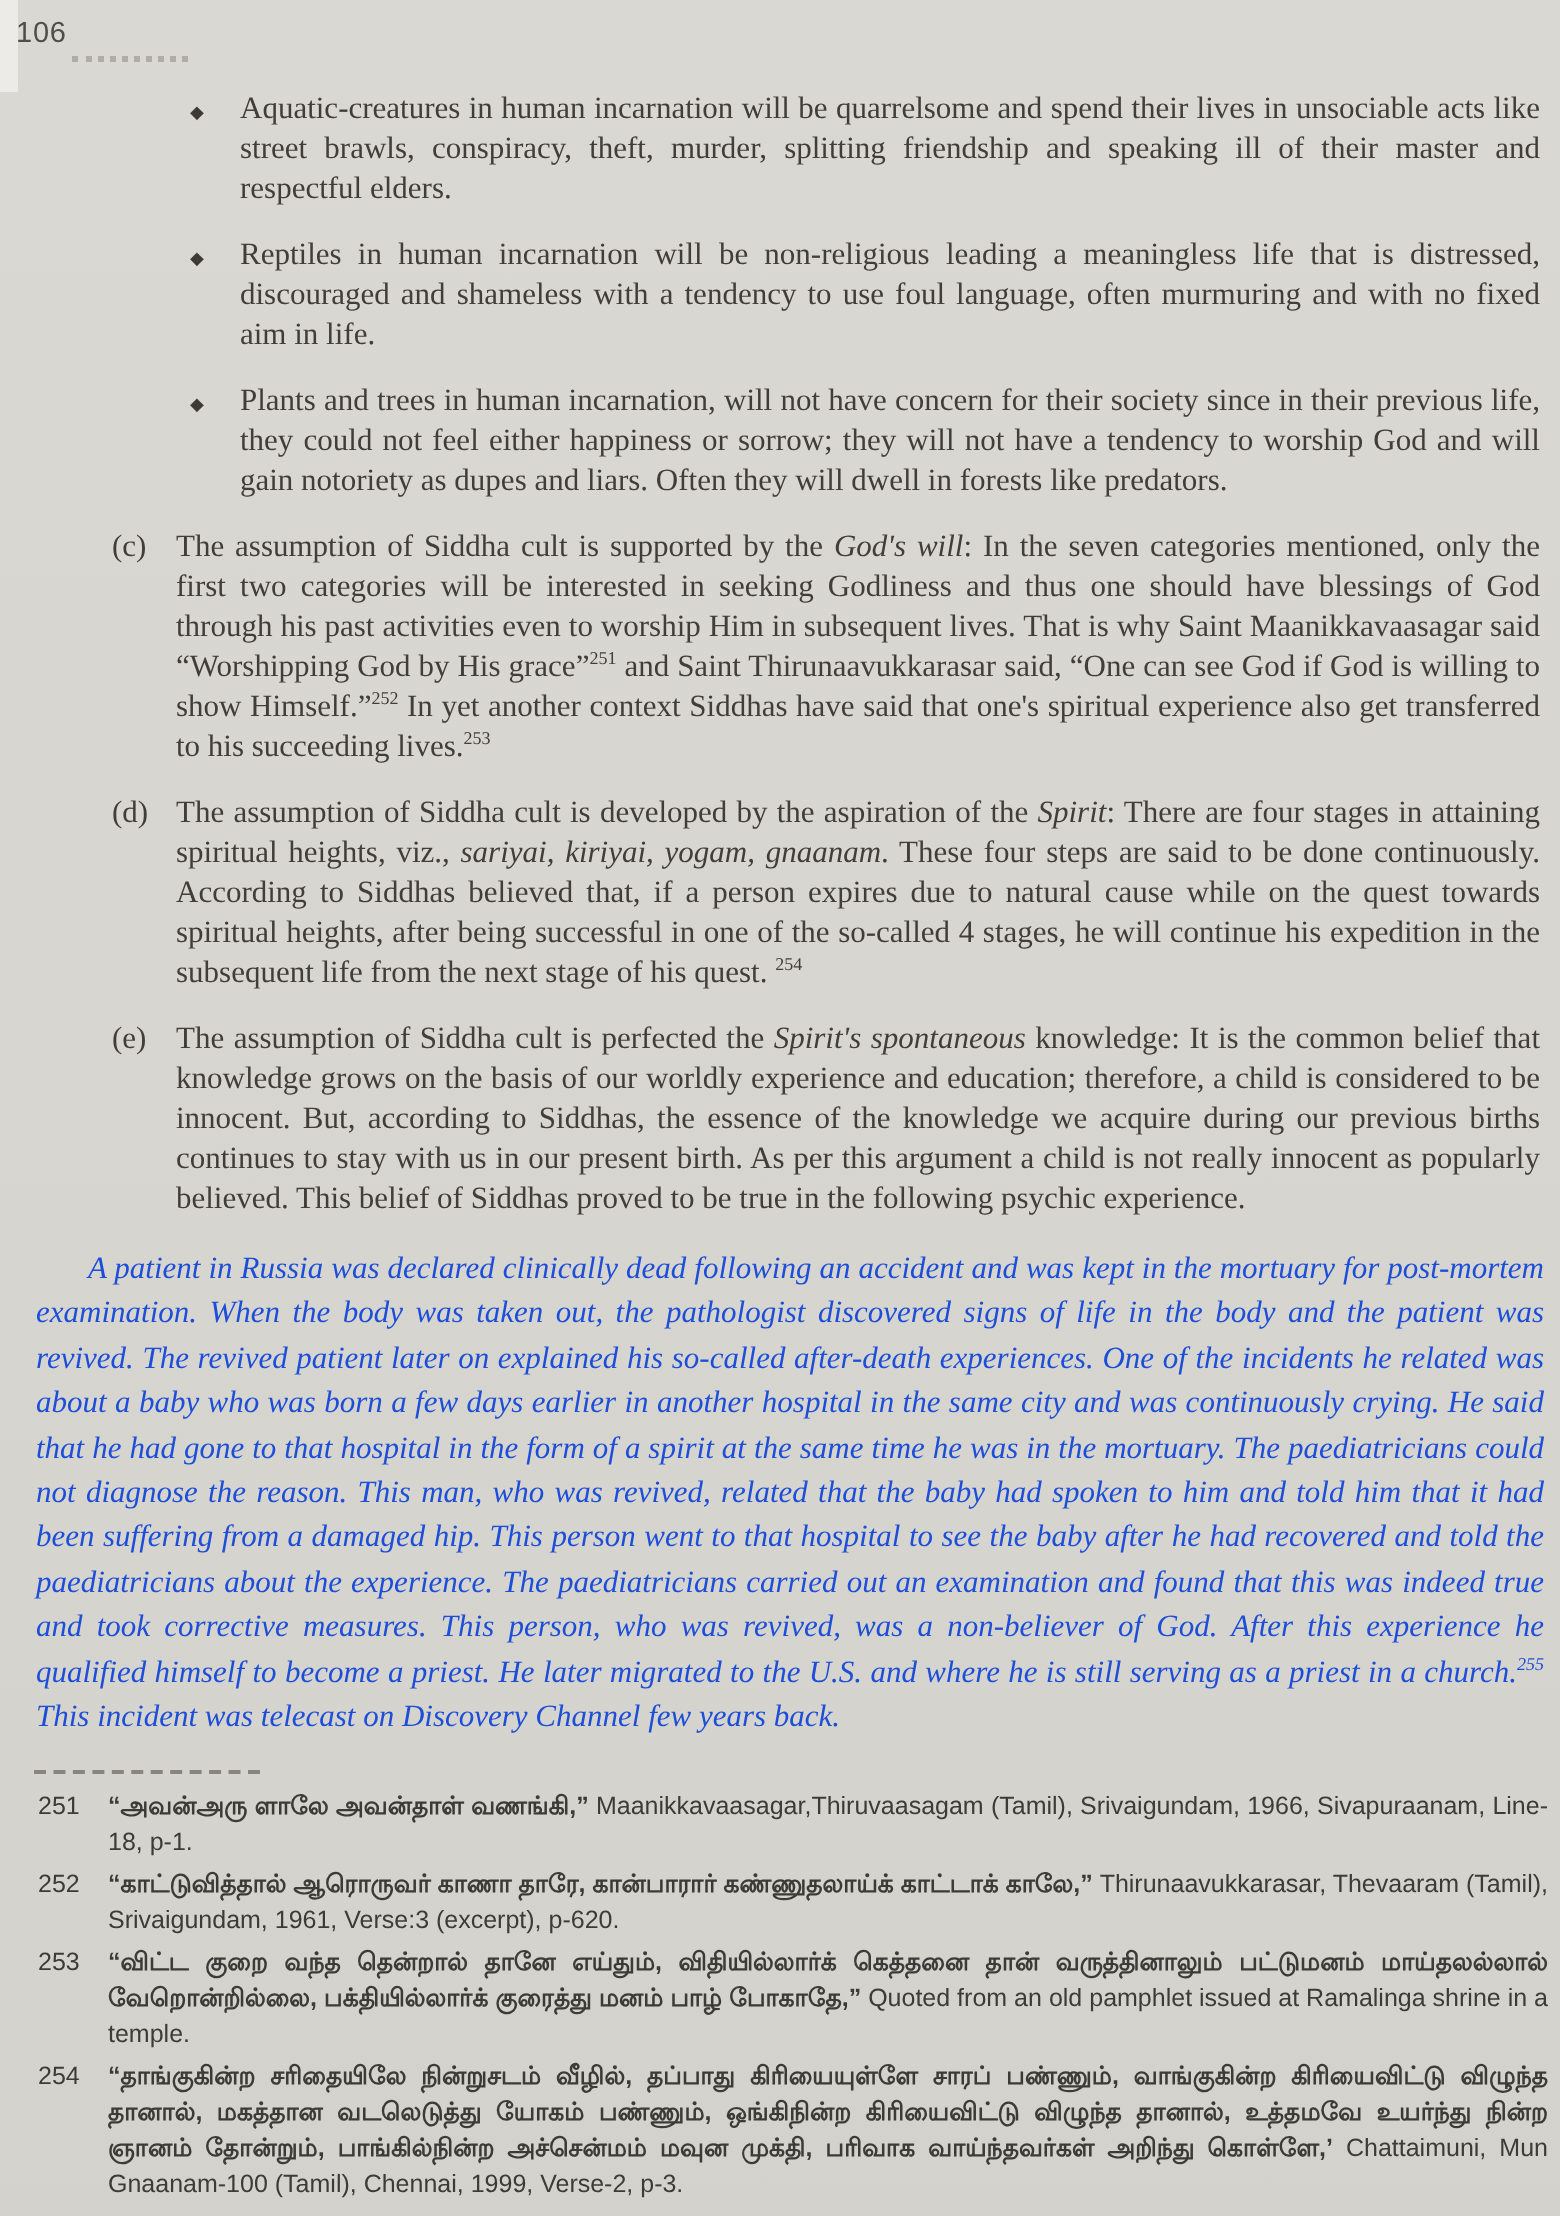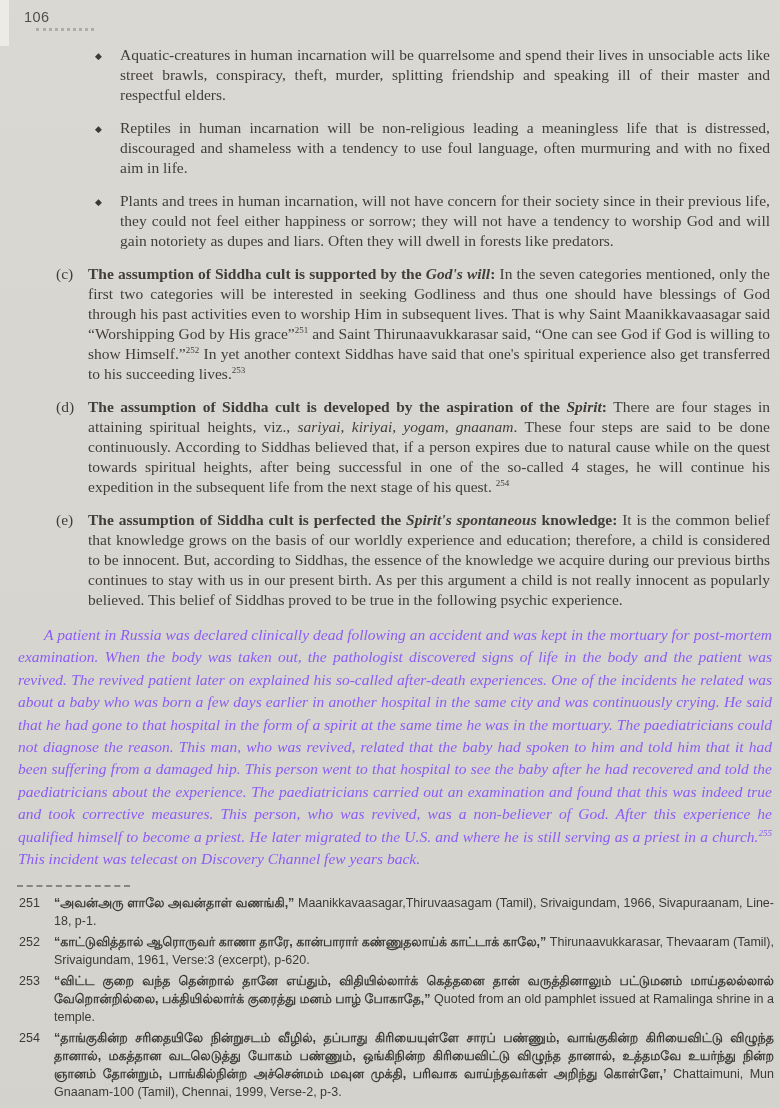--- a/index.html
+++ b/index.html
@@ -13,60 +13,59 @@
   .page{width:780px;height:1108px;box-sizing:border-box;position:relative;}
   .scan-sliver{position:absolute;top:0;left:0;width:9px;height:46px;background:#efeeea;opacity:.85;}
 
   
   .header{
     display:flex;align-items:flex-start;gap:8px;
     padding:9px 10px 0 8px;
     font-family:"Liberation Sans", sans-serif;
     font-size:14.5px;letter-spacing:.4px;color:#504e49;
     font-weight:400;
-    margin-left:16px;
   }
   .header .pageno{flex:none;}
   .smudge{margin:3px 0 0 36px;width:58px;height:0;border-top:3px dotted #8d8a82;opacity:.55;}
 
   
   .body-copy{font-size:15.5px;line-height:20px;}
   .bullets{margin-top:14px;}
   .bullet{display:flex;margin:0 10px 13px 95px;}
   .bullet .marker{flex:none;width:25px;font-size:9px;line-height:20px;transform:translateY(1px);color:#3d3a36;}
   .bullet .text{flex:1;text-align:justify;}
 
   .para{display:flex;margin:13px 10px 0 56px;}
   .para .label{flex:none;width:32px;}
   .para .text{flex:1;text-align:justify;}
 
   .quote{
     margin:14px 8px 0 18px;
     font-style:italic;
     font-size:15.5px;line-height:22.4px;
-    color:#8b5cf6;
+    color:#1d4ed8;
     text-align:justify;
     text-indent:26px;
   }
 
   
   .fnsep{margin:15px 0 7px 17px;width:113px;border-top:2px dashed #6f6c66;opacity:.75;}
   .footnotes{
     font-family:"Liberation Sans", sans-serif;
     font-size:12.5px;line-height:18px;color:#3c3b38;
   }
   .fn{display:flex;margin:0 6px 3px 19px;}
   .fn .num{flex:none;width:35px;}
   .fn .text{flex:1;text-align:justify;}
 
   
   .run-n{}
-  .run-b{font-weight:bold;}
+  .run-b{font-weight:normal;}
   .run-i{font-style:italic;margin-top:20px;}
-  .run-bi{font-weight:bold;font-style:italic;}
+  .run-bi{font-weight:normal;font-style:italic;}
   .run-tb{font-weight:bold;}
   sup.run-sup{font-size:9px;line-height:0;}
 </style>
 </head>
 <body>
 
 <div class="page">
   <div class="scan-sliver"></div>
 
   <div class="header">

